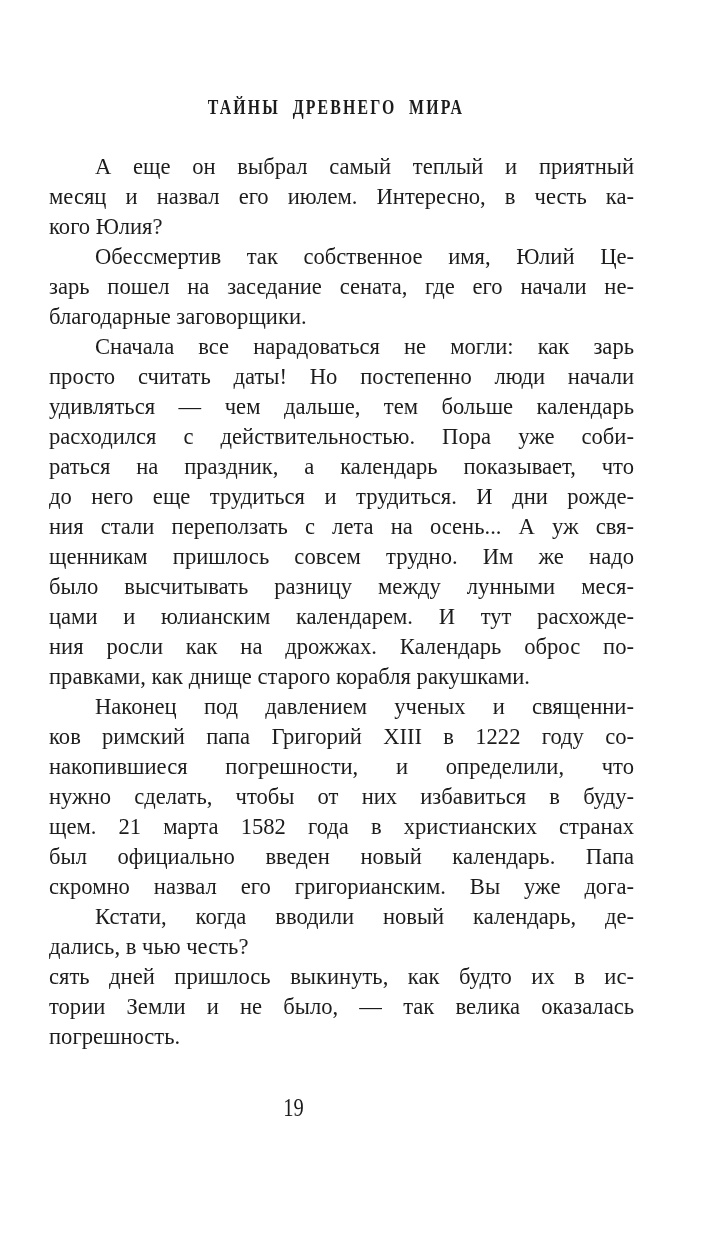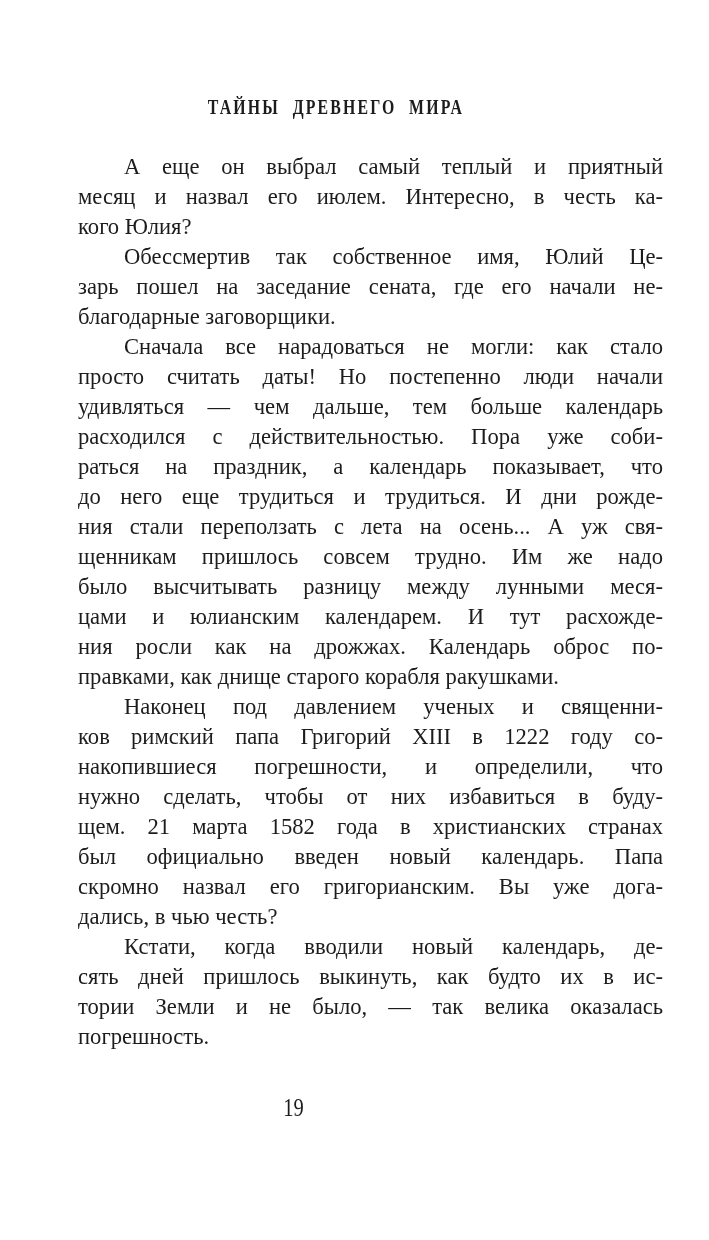--- a/index.html
+++ b/index.html
@@ -29,21 +29,21 @@
     transform: translateX(-19px) scaleX(0.72);
     transform-origin: center;
     font-weight: 700;
     font-size: 22px;
     letter-spacing: 3px;
     word-spacing: 9px;
     white-space: nowrap;
   }
   .text-block {
     position: absolute;
-    left: 78px;
+    left: 49px;
     top: 152px;
     width: 585px;
     font-size: 22.6px;
     line-height: 30px;
   }
   .line {
     text-align: justify;
     text-align-last: justify;
   }
   .line.para-first {
@@ -77,41 +77,41 @@
     <span class="inner">ТАЙНЫ ДРЕВНЕГО МИРА</span>
   </div>
 
   <div class="text-block">
       <div class="line para-first">А еще он выбрал самый теплый и приятный</div>
       <div class="line">месяц и назвал его июлем. Интересно, в честь ка-</div>
       <div class="line para-last">кого Юлия?</div>
       <div class="line para-first">Обессмертив так собственное имя, Юлий Це-</div>
       <div class="line">зарь пошел на заседание сената, где его начали не-</div>
       <div class="line para-last">благодарные заговорщики.</div>
-      <div class="line para-first">Сначала все нарадоваться не могли: как стало</div>
+      <div class="line para-first">Сначала все нарадоваться не могли: как зарь</div>
       <div class="line">просто считать даты! Но постепенно люди начали</div>
       <div class="line">удивляться — чем дальше, тем больше календарь</div>
       <div class="line">расходился с действительностью. Пора уже соби-</div>
       <div class="line">раться на праздник, а календарь показывает, что</div>
       <div class="line">до него еще трудиться и трудиться. И дни рожде-</div>
       <div class="line">ния стали переползать с лета на осень... А уж свя-</div>
       <div class="line">щенникам пришлось совсем трудно. Им же надо</div>
       <div class="line">было высчитывать разницу между лунными меся-</div>
       <div class="line">цами и юлианским календарем. И тут расхожде-</div>
       <div class="line">ния росли как на дрожжах. Календарь оброс по-</div>
       <div class="line para-last">правками, как днище старого корабля ракушками.</div>
       <div class="line para-first">Наконец под давлением ученых и священни-</div>
       <div class="line">ков римский папа Григорий XIII в 1222 году со-</div>
       <div class="line">накопившиеся погрешности, и определили, что</div>
       <div class="line">нужно сделать, чтобы от них избавиться в буду-</div>
       <div class="line">щем. 21 марта 1582 года в христианских странах</div>
       <div class="line">был официально введен новый календарь. Папа</div>
       <div class="line">скромно назвал его григорианским. Вы уже дога-</div>
+      <div class="line para-first">Кстати, когда вводили новый календарь, де-</div>
       <div class="line para-last">дались, в чью честь?</div>
-      <div class="line para-first">Кстати, когда вводили новый календарь, де-</div>
       <div class="line">сять дней пришлось выкинуть, как будто их в ис-</div>
       <div class="line">тории Земли и не было, — так велика оказалась</div>
       <div class="line para-last">погрешность.</div>
     </div>
 
   <div class="page-number">
     <span class="inner">19</span>
   </div>
 
 </div>

